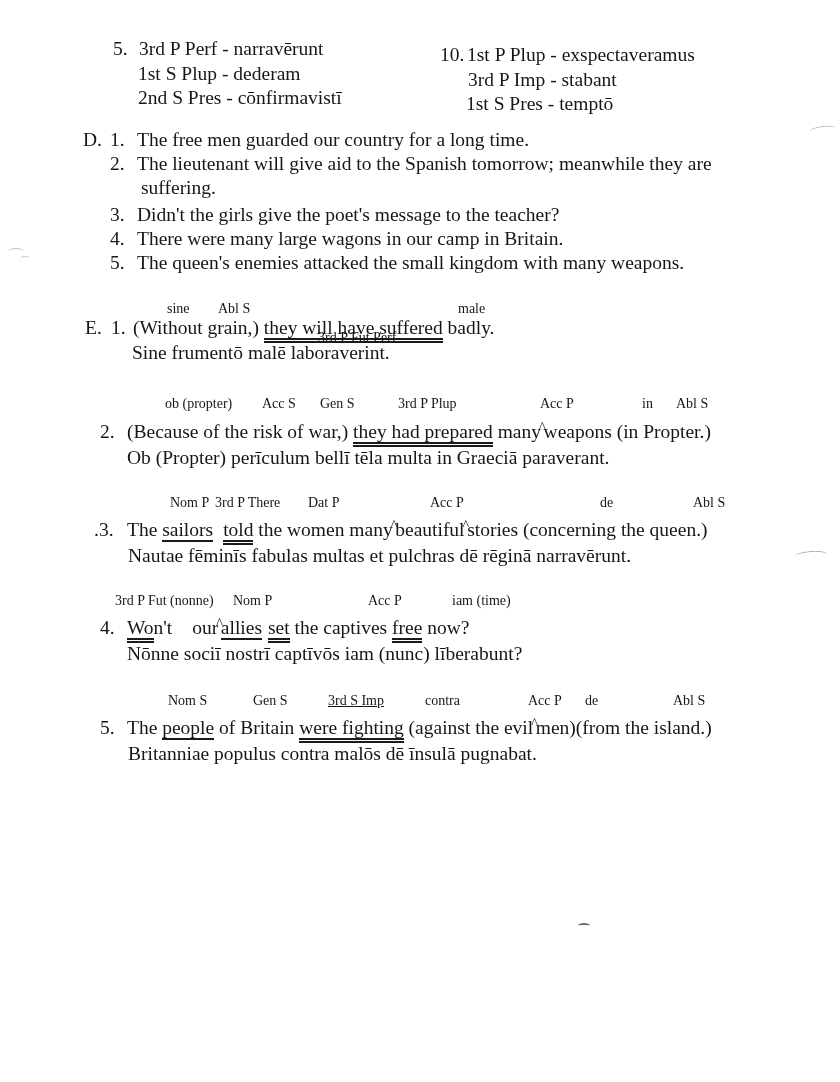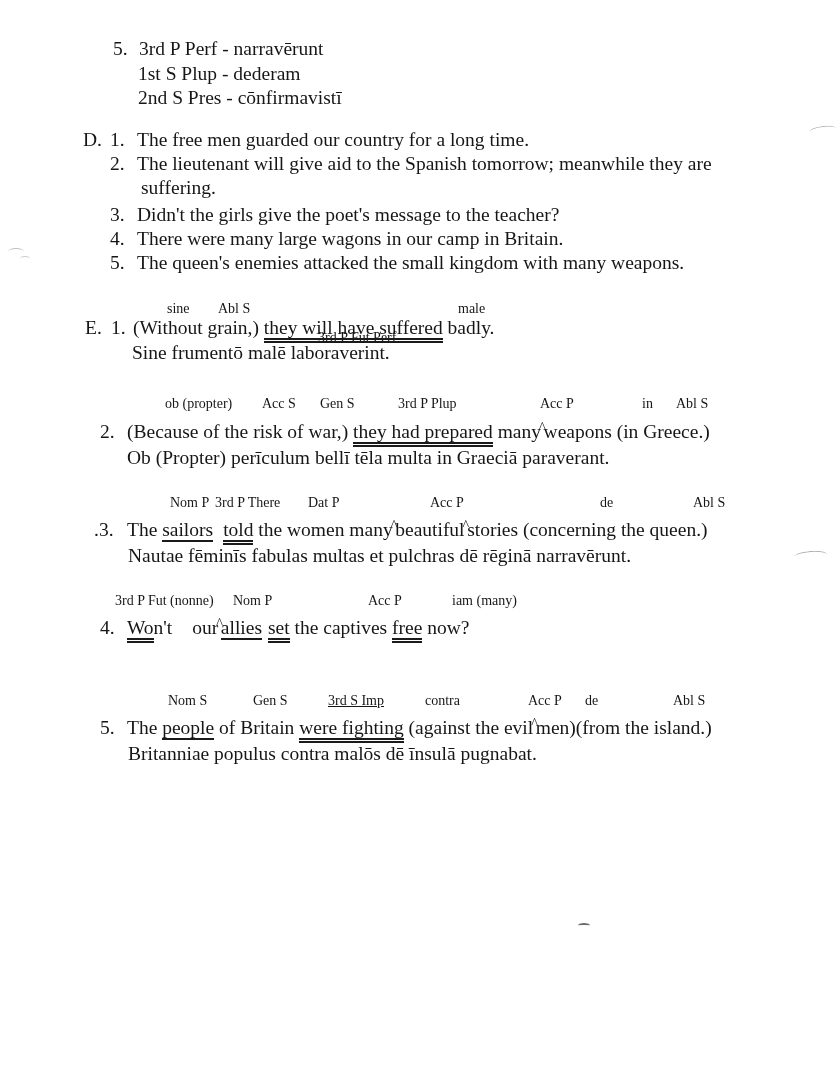--- a/index.html
+++ b/index.html
@@ -49,20 +49,25 @@
 <body>
 
 <div class="page">
 
   <div class="ans-group" style="left:113px; top:37px;">
     <div><span class="ans-num nw26">5.</span><span>3rd P Perf - narravērunt</span></div>
     <div style="padding-left:25px;"><span>1st S Plup - dederam</span></div>
     <div style="padding-left:25px;"><span>2nd S Pres - cōnfirmavistī</span></div>
   </div>
 
+  <div class="ans-group" style="left:440px; top:43px;">
+    <div><span class="ans-num nw27">10.</span><span>1st P Plup - exspectaveramus</span></div>
+    <div style="padding-left:28px;"><span>3rd P Imp - stabant</span></div>
+    <div style="padding-left:26px;"><span>1st S Pres - temptō</span></div>
+  </div>
 
   <div class="section-d">
     <span class="d-label">D.</span>
     <div>
       <div class="d-item">
         <span class="d-num">1.</span>
         <span class="d-text">The free men guarded our country for a long time.</span>
       </div>
       <div class="d-item">
         <span class="d-num">2.</span>
@@ -94,41 +99,42 @@
 
   <div class="ann-row" style="top:396px;">
     <span class="ann" style="left:125px;margin-left:40px;">ob (propter)</span>
     <span class="ann" style="left:262px;">Acc S</span>
     <span class="ann" style="left:320px;">Gen S</span>
     <span class="ann" style="left:398px;">3rd P Plup</span>
     <span class="ann" style="left:540px;">Acc P</span>
     <span class="ann" style="left:642px;">in</span>
     <span class="ann" style="left:676px;">Abl S</span>
   </div>
-  <div class="row" style="left:100px; top:420px;"><span class="nw27">2.</span><span>(Because of the risk of war,) </span><span class="u2">they had prepared</span><span> many</span><span class="caret">^</span><span>weapons (in Greece.)</span></div>
+  <div class="row" style="left:100px; top:420px;"><span class="nw27">2.</span><span>(Because of the risk of war,) </span><span class="u2">they had prepared</span><span> many</span><span class="caret">^</span><span>weapons (in Propter.)</span></div>
   <div class="row" style="left:127px; top:446px;">Ob (Propter) perīculum bellī tēla multa in Graeciā paraverant.</div>
 
   <div class="ann-row" style="top:495px;">
     <span class="ann" style="left:170px;">Nom P</span>
     <span class="ann" style="left:215px;">3rd P There</span>
     <span class="ann" style="left:308px;">Dat P</span>
     <span class="ann" style="left:430px;">Acc P</span>
     <span class="ann" style="left:600px;">de</span>
     <span class="ann" style="left:693px;">Abl S</span>
   </div>
   <div class="row" style="left:94px; top:518px;"><span class="nw33">.3.</span><span>The </span><span class="u1">sailors</span><span class="u2 gap10">told</span><span> the women many</span><span class="caret">^</span><span>beautiful</span><span class="caret">^</span><span>stories (concerning the queen.)</span></div>
   <div class="row" style="left:128px; top:544px;">Nautae fēminīs fabulas multas et pulchras dē rēginā narravērunt.</div>
 
   <div class="ann-row" style="top:593px;">
     <span class="ann" style="left:115px;">3rd P Fut (nonne)</span>
     <span class="ann" style="left:233px;">Nom P</span>
     <span class="ann" style="left:368px;">Acc P</span>
-    <span class="ann" style="left:452px;">iam (many)</span>
+    <span class="ann" style="left:452px;">iam (time)</span>
   </div>
   <div class="row" style="left:100px; top:616px;"><span class="nw27">4.</span><span class="u2">Wo</span><span>n't</span><span class="gap20">our</span><span class="caret">^</span><span class="u1">allies</span><span class="u2 gap6">set</span><span> the captives </span><span class="u2">free</span><span> now?</span></div>
+  <div class="row" style="left:127px; top:642px;">Nōnne sociī nostrī captīvōs iam (nunc) līberabunt?</div>
 
   <div class="ann-row" style="top:693px;">
     <span class="ann" style="left:168px;">Nom S</span>
     <span class="ann" style="left:253px;">Gen S</span>
     <span class="ann" style="left:328px;text-decoration:underline;">3rd S Imp</span>
     <span class="ann" style="left:425px;">contra</span>
     <span class="ann" style="left:528px;">Acc P</span>
     <span class="ann" style="left:585px;">de</span>
     <span class="ann" style="left:673px;">Abl S</span>
   </div>

